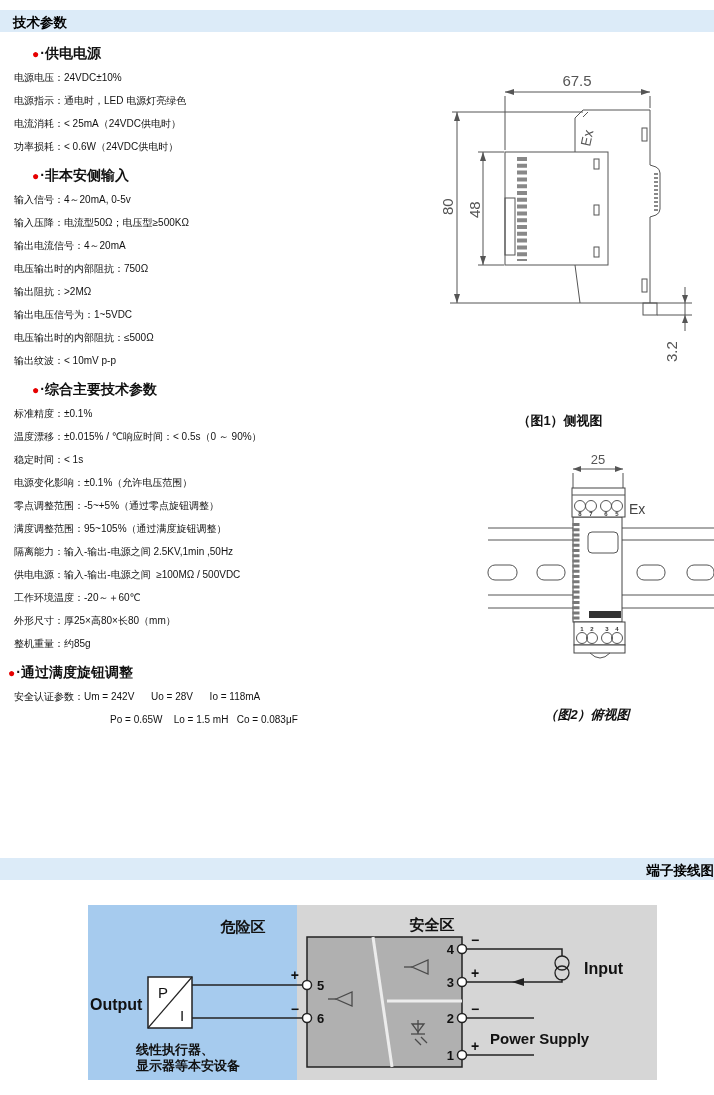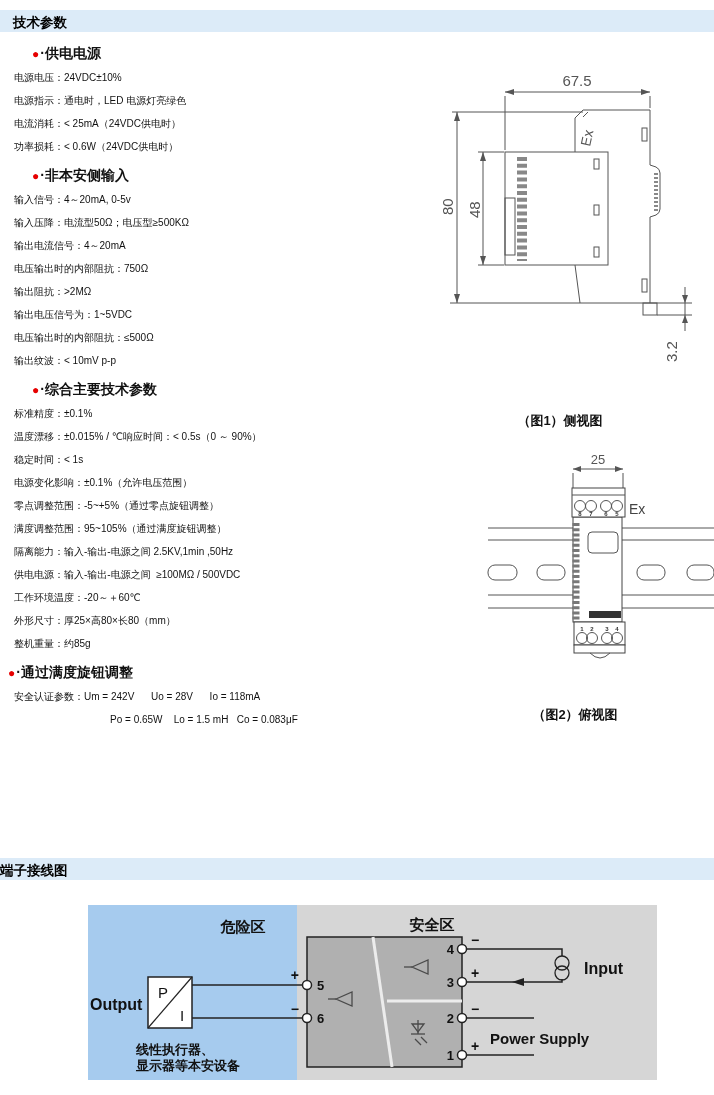--- a/index.html
+++ b/index.html
@@ -1,31 +1,31 @@
 <!DOCTYPE html>
 <html><head>
 <meta charset="utf-8">
 <style>
   html,body{margin:0;padding:0;background:#fff;}
   .page{position:relative;width:714px;height:1095px;background:#fff;overflow:hidden;
         font-family:"Liberation Sans","DejaVu Sans",sans-serif;color:#111;font-size:13px;}
   .bar{position:absolute;left:0;width:714px;height:22px;background:#dcebf8;
        font-weight:bold;font-size:13.5px;line-height:25px;color:#000;}
   .bar1{top:10px;padding-left:13px;box-sizing:border-box;}
-  .bar2{top:858px;text-align:left;}
+  .bar2{top:858px;text-align:right;}
   .specs{position:absolute;left:8px;top:36px;width:436px;}
   .group-h{margin:6px 0 0 24px;font-size:14px;font-weight:bold;line-height:23px;}
   .cert-h{margin:6px 0 0 0;font-size:14px;font-weight:bold;line-height:23px;}
   .dot{color:#e60000;font-size:12px;margin-right:1px;}
   .mid{font-weight:bold;}
   .item{line-height:23px;font-size:10px;padding-left:6px;white-space:pre-wrap;}
   .indent{padding-left:102px;}
   .caption{position:absolute;font-weight:bold;font-size:13px;text-align:center;}
   .cap1{left:440px;top:412px;width:240px;}
-  .cap2{left:448px;top:706px;width:254px;}
+  .cap2{left:460px;top:706px;width:254px;font-style:italic;}
   svg{position:absolute;}
   svg text{font-family:"Liberation Sans","DejaVu Sans",sans-serif;}
   .cad{stroke:#555;stroke-width:1;fill:none;}
   .cadtxt{fill:#555;font-size:15px;}
   .wiretxt{fill:#111;font-weight:bold;}
 </style>
 </head>
 <body>
 
 <div class="page">

